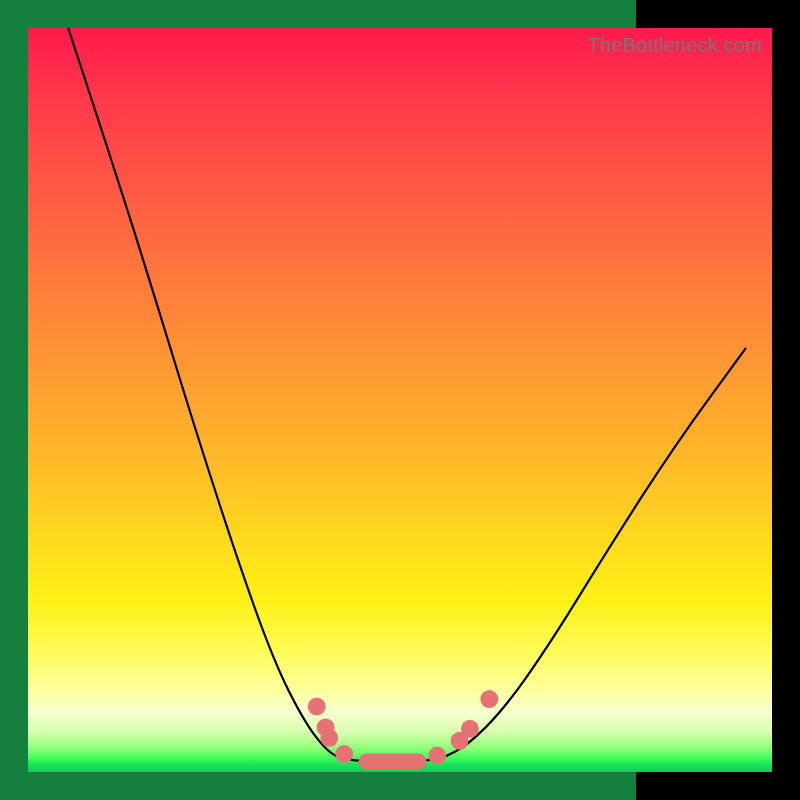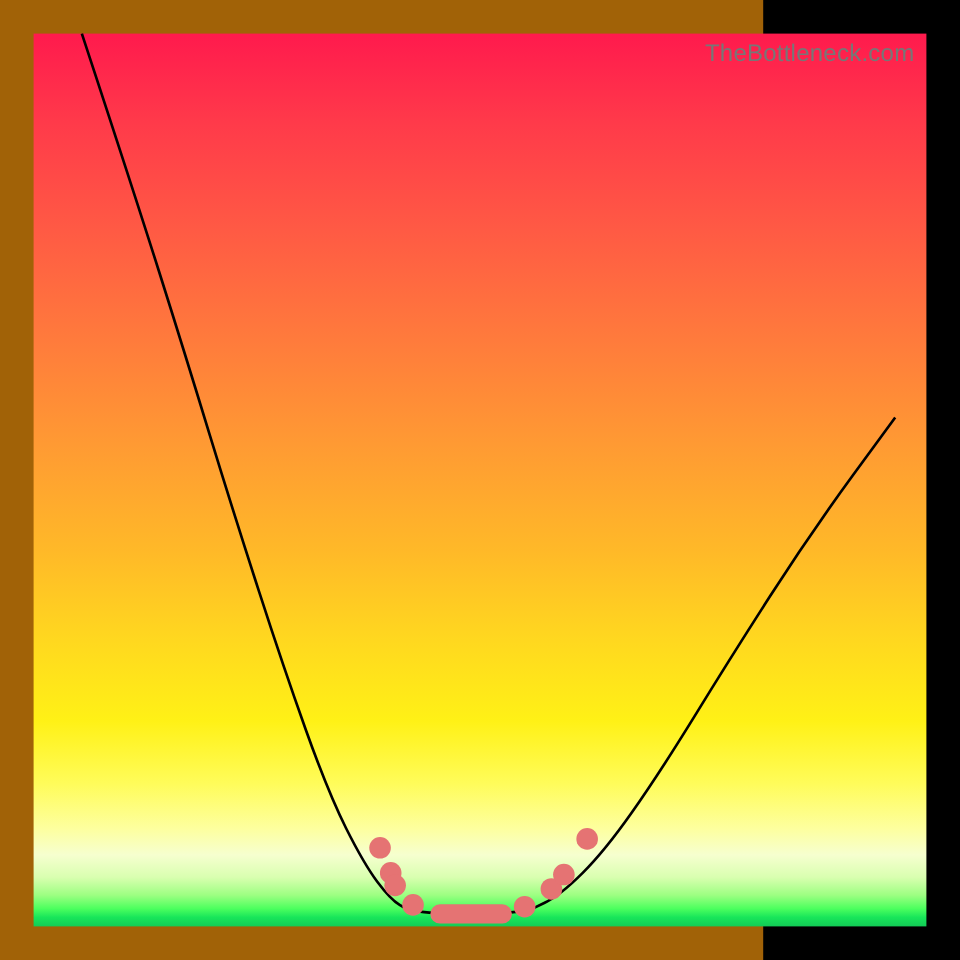--- a/index.html
+++ b/index.html
@@ -8,21 +8,21 @@
     width: 800px;
     height: 800px;
     overflow: hidden;
     background: #000;
     font-family: Arial, Helvetica, sans-serif;
   }
   .frame {
     position: relative;
     width: 636px;
     height: 800px;
-    background: #a16207;
+    background: #15803d;
   }
   .plot-area {
     position: absolute;
     left: 28px;
     top: 28px;
     width: 744px;
     height: 744px;
     
     background: linear-gradient(
       to bottom,

